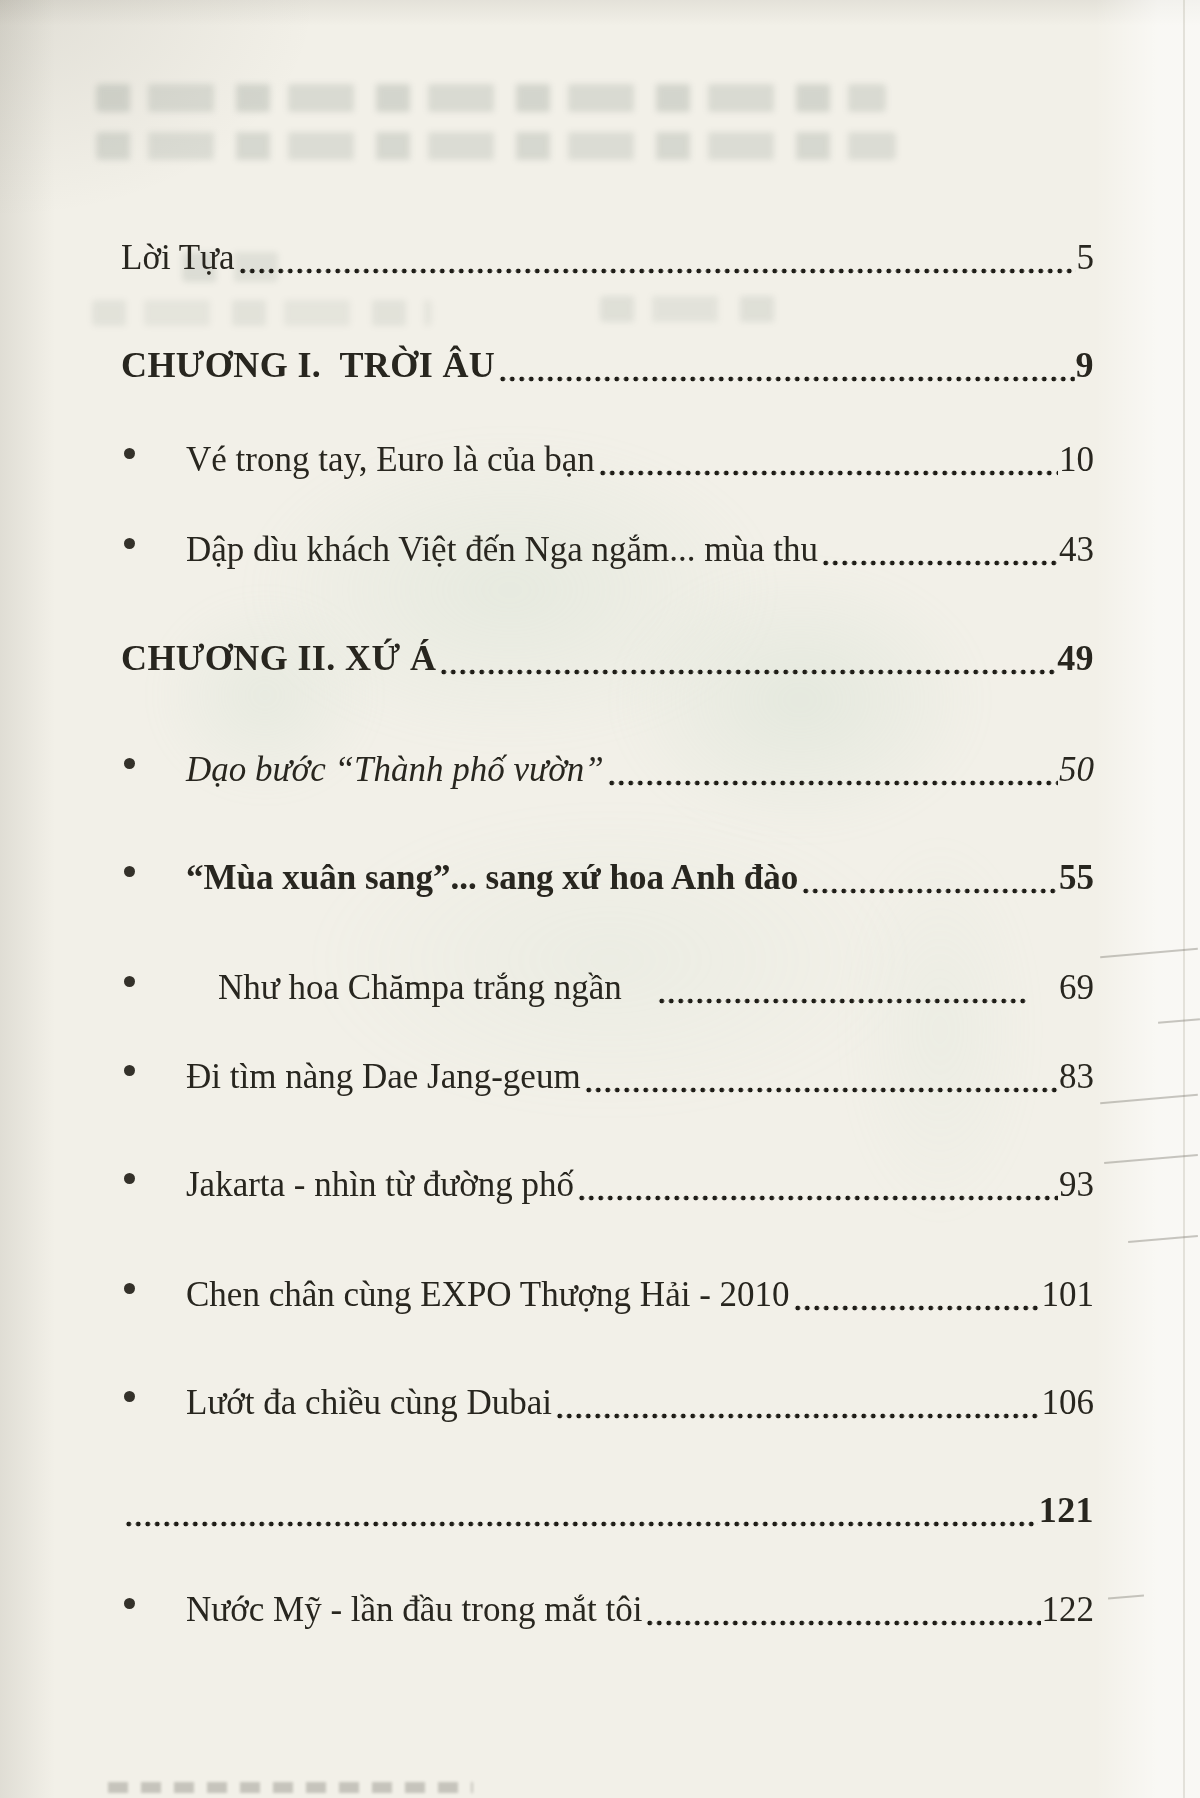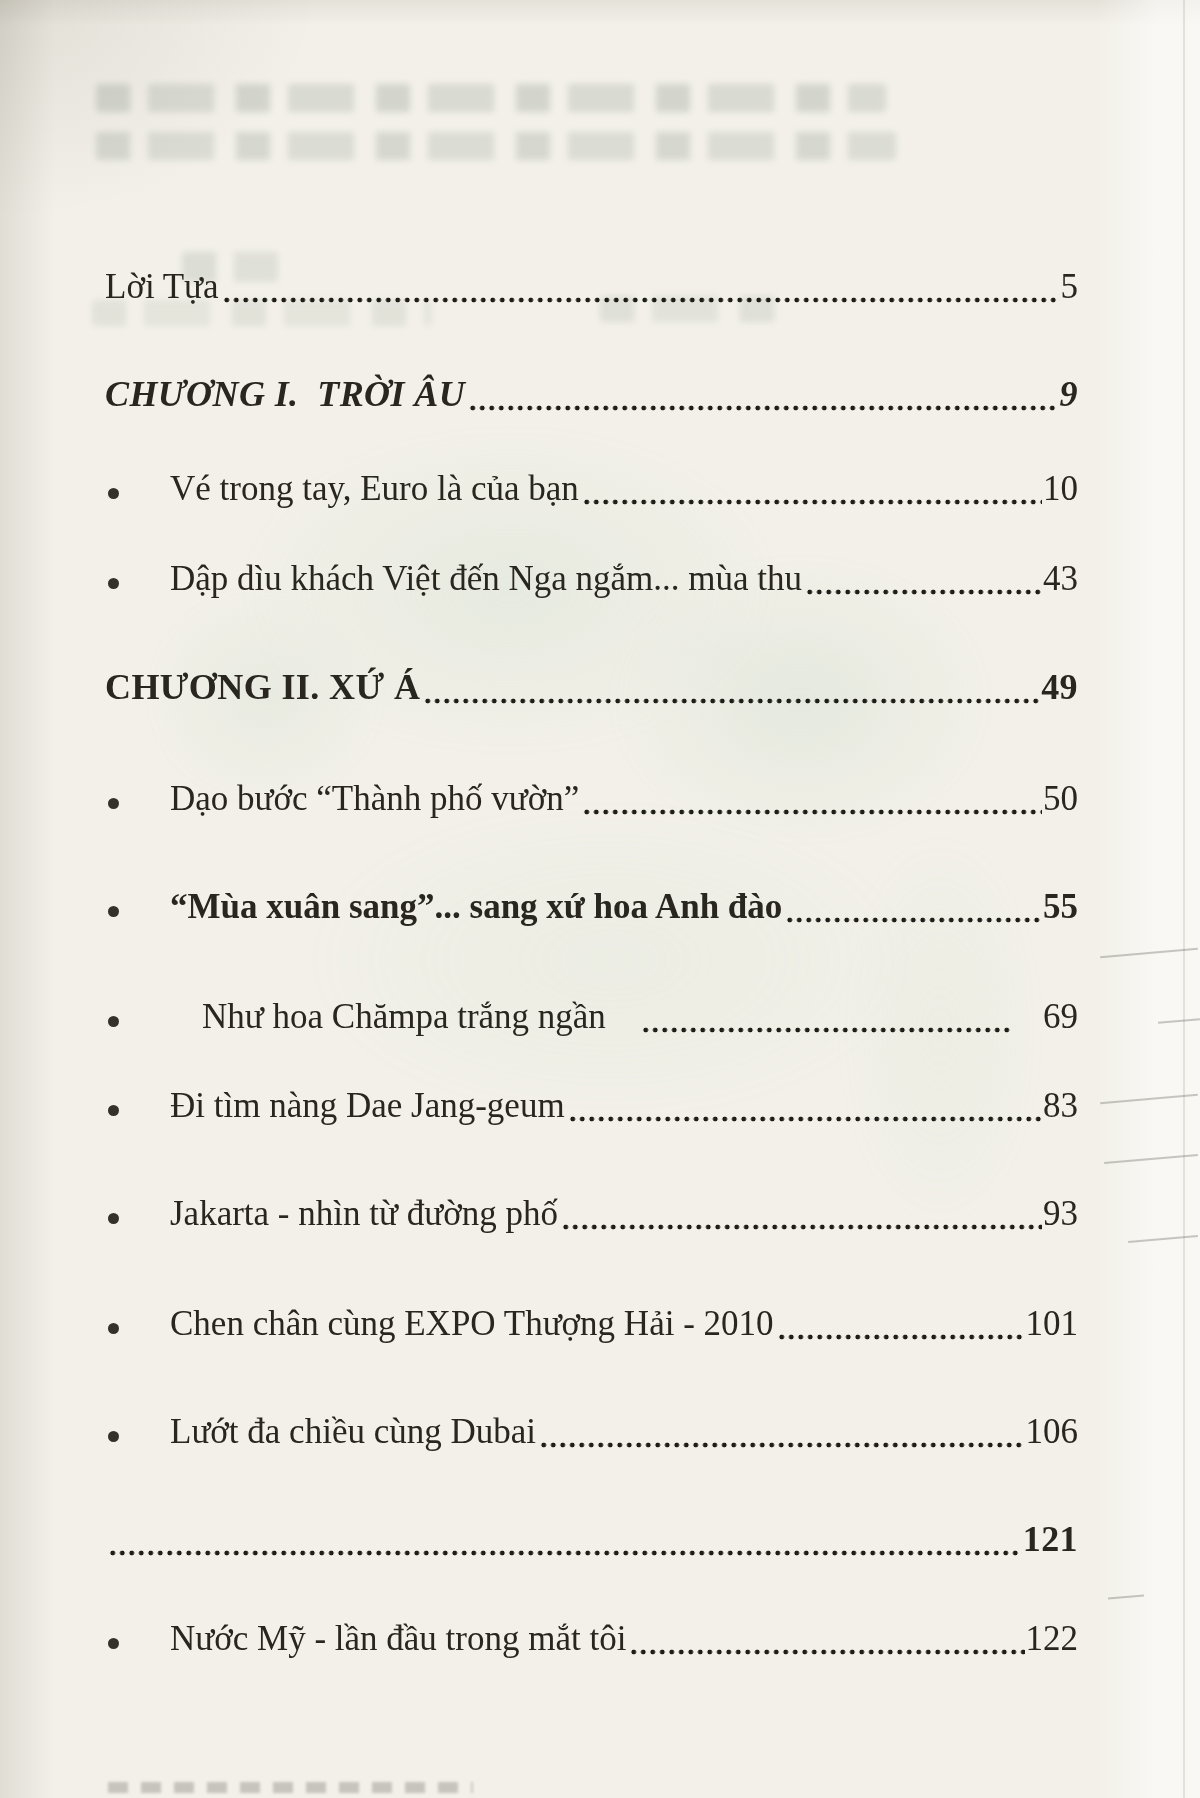--- a/index.html
+++ b/index.html
@@ -55,28 +55,28 @@
   .m5{left:1128px;top:1238px;width:70px;}
   .m6{left:1108px;top:1596px;width:36px;}
 
   
   .frag{position:absolute;left:108px;top:1782px;width:365px;height:11px;opacity:.45;
     filter:blur(1.5px);
     background:repeating-linear-gradient(90deg,rgba(80,78,68,.6) 0 20px,rgba(80,78,68,0) 20px 33px);}
 
   
   .toc{position:absolute;left:105px;top:0;width:973px;height:100%;}
-  .row{position:absolute;left:0;width:100%;display:flex;align-items:flex-end;
-       font-size:35px;line-height:1.3;margin-top:29px;}
+  .row{position:absolute;left:16px;width:100%;display:flex;align-items:center;
+       font-size:35px;line-height:1.3;}
   .row:nth-child(1){top:235px;}
-  .row:nth-child(2){top:342px;font-style:italic;}
+  .row:nth-child(2){top:342px;}
   .row:nth-child(3){top:437px;}
   .row:nth-child(4){top:527px;}
   .row:nth-child(5){top:635px;}
-  .row:nth-child(6){top:747px;}
+  .row:nth-child(6){top:747px;font-style:italic;}
   .row:nth-child(7){top:855px;font-weight:bold;}
   .row:nth-child(8){top:965px;gap:32px;}
   .row:nth-child(9){top:1054px;}
   .row:nth-child(10){top:1162px;}
   .row:nth-child(11){top:1272px;}
   .row:nth-child(12){top:1380px;}
   .row:nth-child(13){top:1487px;}
   .row:nth-child(14){top:1587px;}
   .row:nth-child(15){top:1689px;}
 

